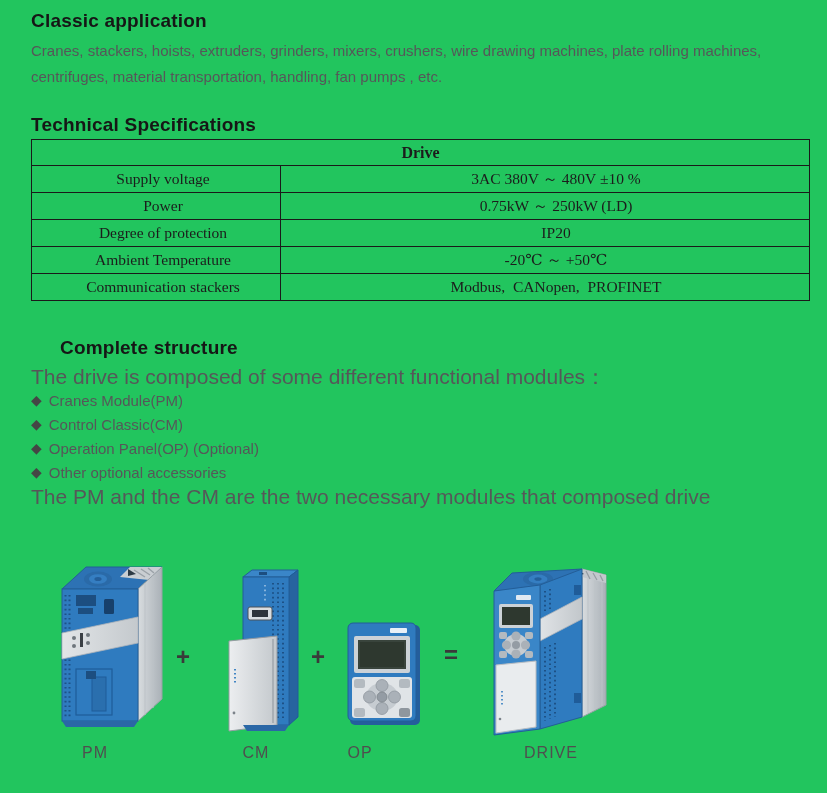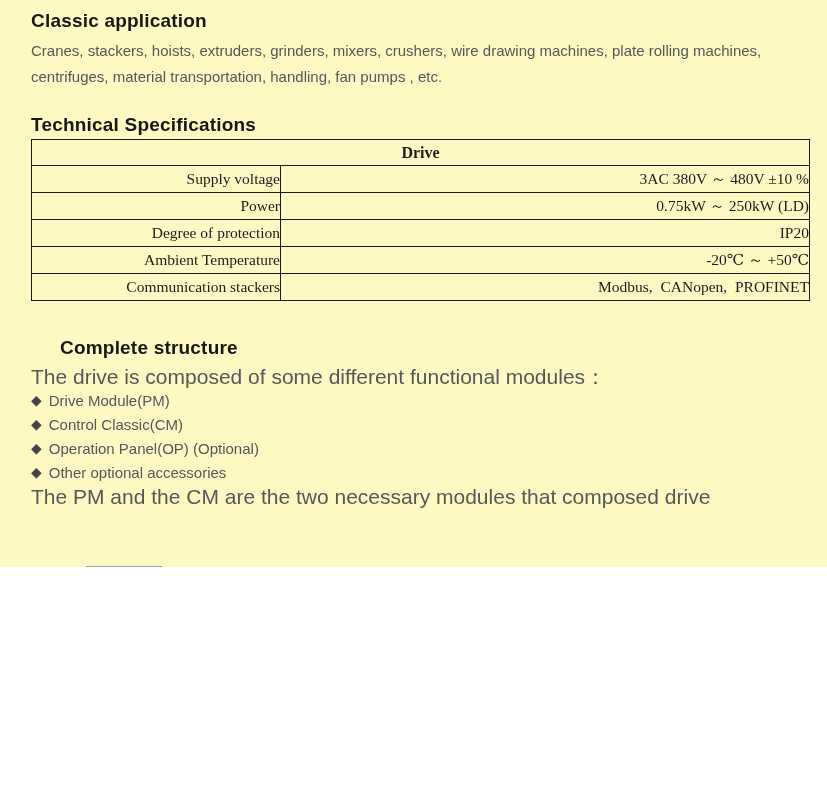--- a/index.html
+++ b/index.html
@@ -1,21 +1,21 @@
 <!DOCTYPE html>
 <html><head>
 <meta charset="utf-8">
 <style>
   * { box-sizing: border-box; margin: 0; padding: 0; }
   body { background: #ffffff; font-family: "Liberation Sans", sans-serif; }
   .page {
     position: relative;
     width: 827px;
-    height: 567px;
-    background: #fef9c3;
+    height: 793px;
+    background: #22c55e;
     overflow: hidden;
   }
   .content { padding: 10px 30px 0 31px; }
 
   .section-title {
     font-size: 19px;
     line-height: 22px;
     font-weight: 700;
     color: #161616;
     letter-spacing: 0.2px;
@@ -35,21 +35,21 @@
     margin-top: 3px;
     width: 779px;
     border-collapse: collapse;
     font-family: "Liberation Serif", "DejaVu Serif", serif;
     color: #1c1c1c;
   }
   table.spec-table th, table.spec-table td {
     border: 1.5px solid #1a1a1a;
     font-size: 15.5px;
     font-weight: 400;
-    text-align: right;
+    text-align: center;
     vertical-align: middle;
   }
   table.spec-table th {
     height: 26px;
     text-align: center;
     font-weight: 700;
     font-size: 16px;
   }
   table.spec-table td { height: 27px; }
   td.spec-label { width: 249px; padding-left: 14px; }
@@ -129,21 +129,21 @@
           <td class="spec-value">Modbus,  CANopen,  PROFINET</td>
         </tr>
       </tbody>
     </table>
 
     <h2 class="section-title mt-sec2 mb-title">Complete structure</h2>
     <div class="intro-line">The drive is composed of some different functional modules：</div>
 
     <div class="bullet-row">
       <span class="bullet-icon">◆</span>
-      <span class="bullet-text">Drive Module(PM)</span>
+      <span class="bullet-text">Cranes Module(PM)</span>
     </div>
     <div class="bullet-row">
       <span class="bullet-icon">◆</span>
       <span class="bullet-text">Control Classic(CM)</span>
     </div>
     <div class="bullet-row">
       <span class="bullet-icon">◆</span>
       <span class="bullet-text">Operation Panel(OP) (Optional)</span>
     </div>
     <div class="bullet-row">

